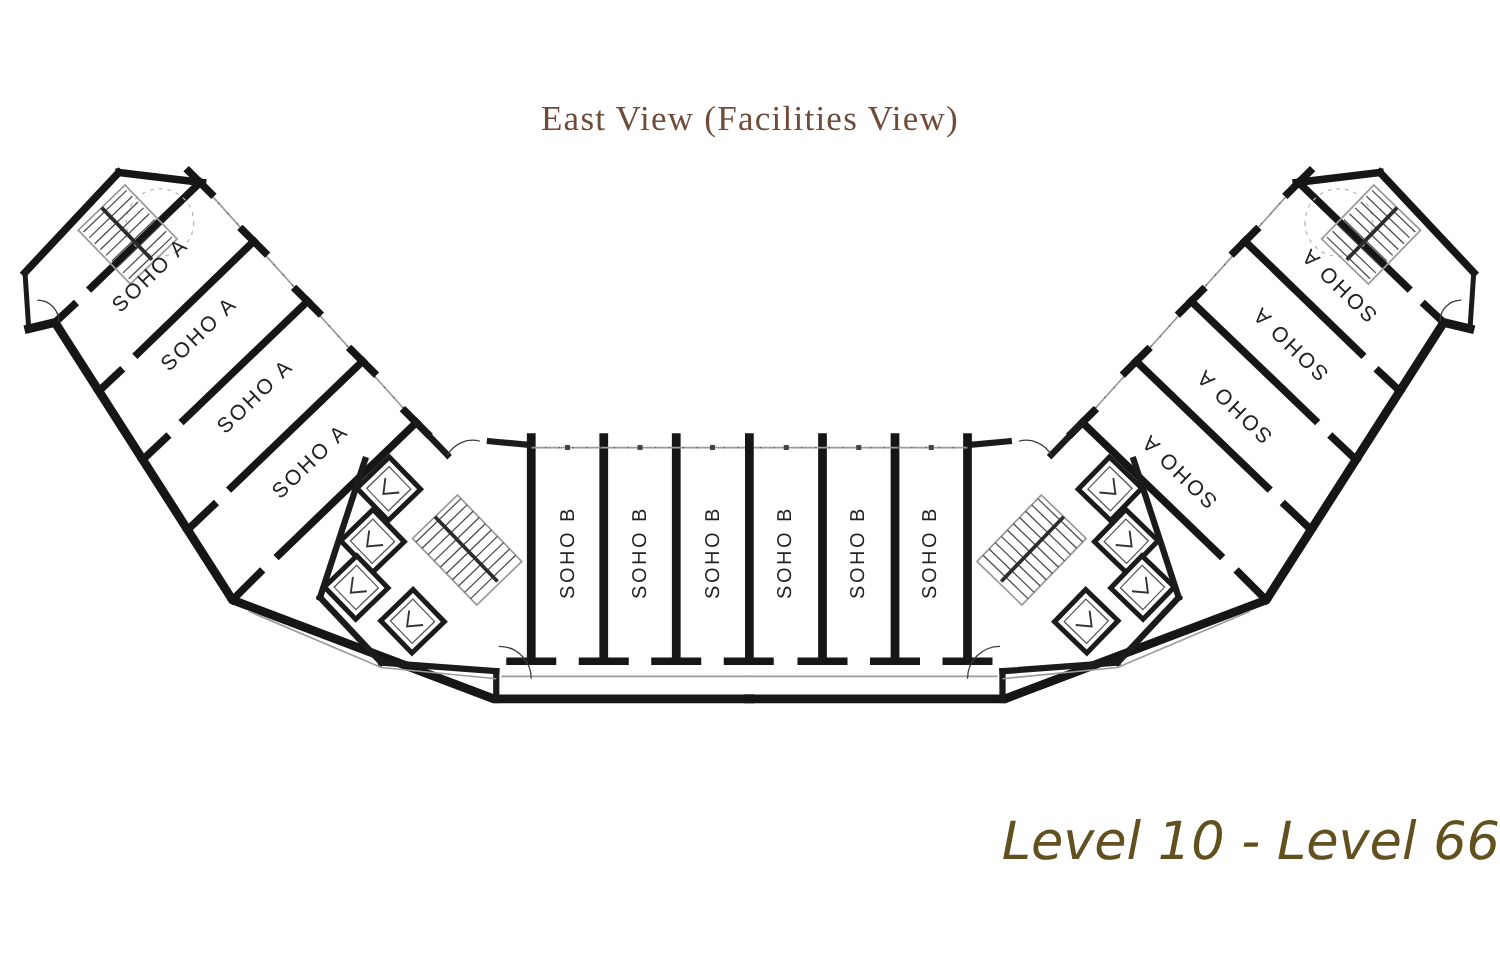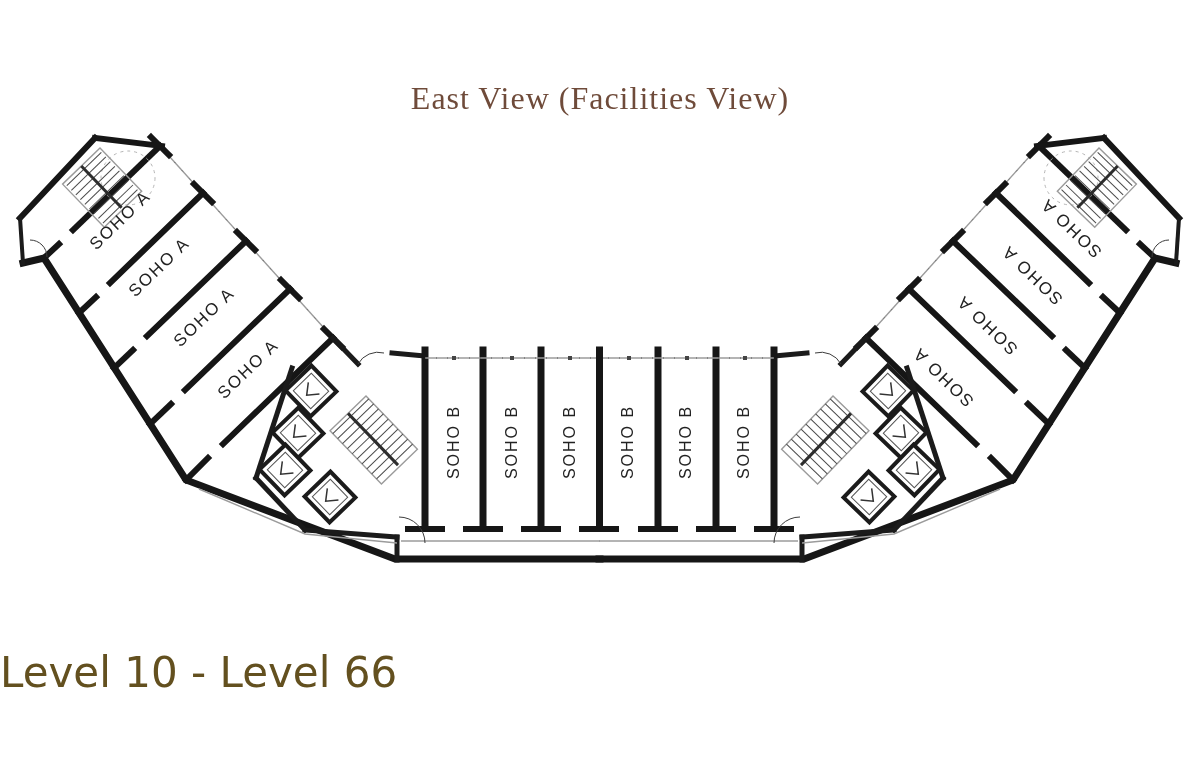--- a/index.html
+++ b/index.html
@@ -1,23 +1,23 @@
 <!DOCTYPE html>
 <html><head>
 <meta charset="utf-8">
 <style>
   html,body{margin:0;padding:0;background:#ffffff;}
   .stage{position:relative;width:1200px;height:780px;background:#fff;overflow:hidden;
          font-family:"Liberation Sans", sans-serif;}
   .title{position:absolute;left:0;right:0;top:80px;text-align:center;
          font-family:"Liberation Serif", serif;
-         font-size:32px;color:#6F4B3A;letter-spacing:1px;}
-  .footer{position:absolute;left:0;right:0;top:648px;text-align:left;
+         font-size:28px;color:#6F4B3A;letter-spacing:1px;}
+  .footer{position:absolute;left:0;right:0;top:648px;text-align:right;
           font-family:"DejaVu Sans", sans-serif;
-          font-size:42px;color:#63501F;letter-spacing:0px;}
+          font-size:42px;color:#63501F;letter-spacing:0px;font-style:italic;}
   svg{position:absolute;left:0;top:0;}
   
   .w7{stroke:#161616;stroke-width:7;fill:none;stroke-linecap:square;}
   .w6{stroke:#161616;stroke-width:6;fill:none;stroke-linecap:square;}
   .w5{stroke:#1b1b1b;stroke-width:5;fill:none;stroke-linecap:square;}
   .w4{stroke:#1b1b1b;stroke-width:4;fill:none;stroke-linecap:square;}
   .thin{stroke:#9b9b9b;stroke-width:1.4;fill:none;}
   .thin2{stroke:#3c3c3c;stroke-width:1;fill:none;}
   .dash{stroke:#555;stroke-width:1;fill:none;stroke-dasharray:1 10;}
   .dash2{stroke:#b5b5b5;stroke-width:1;fill:none;stroke-dasharray:3 4;}

